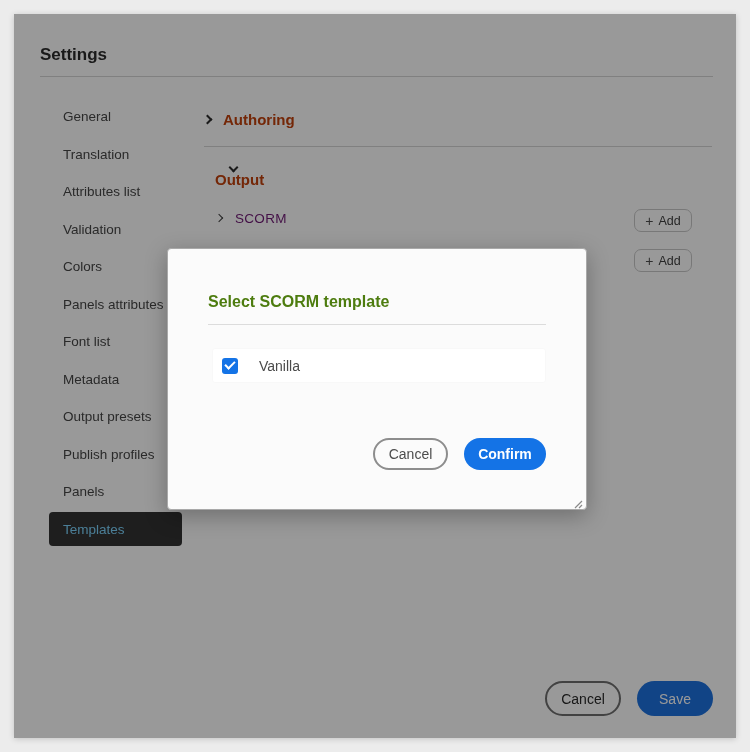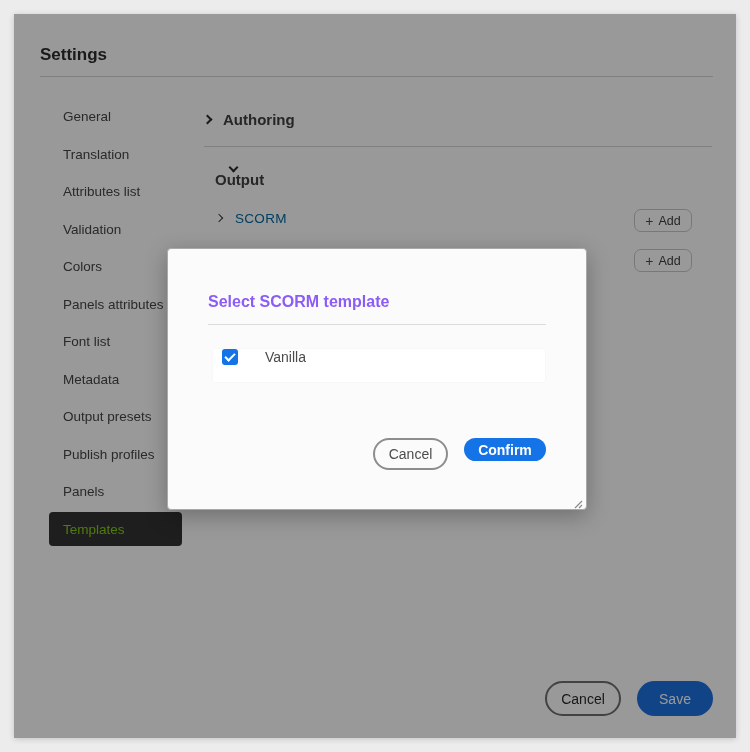--- a/index.html
+++ b/index.html
@@ -29,35 +29,35 @@
   }
 
   
   .sidebar { position: absolute; left: 35px; top: 84px; width: 133px; }
   .side-item {
     height: 37.5px; display: flex; align-items: center;
     padding-left: 14px; font-size: 13.5px; color: #464646;
     border-radius: 4px; cursor: pointer; white-space: nowrap;
   }
   .side-item.selected {
-    background: #323232; color: #84cc16; height: 34px; margin: 1.75px 0;
+    background: #323232; color: #7dd3fc; height: 34px; margin: 1.75px 0;
   }
 
   
   .row { position: absolute; display: flex; align-items: center; }
   .chev {
     display: inline-block; width: 7px; height: 7px;
     border-right: 2px solid #2e2e2e; border-bottom: 2px solid #2e2e2e;
     flex: 0 0 auto;
   }
   .chev.right { transform: rotate(-45deg); }
   .chev.down  { transform: rotate(45deg); }
   .chev.small { width: 6px; height: 6px; border-width: 1.8px; border-color: #3a3a3a; }
-  .sec-label { font-size: 15px; font-weight: 700; color: #404040; margin-left: 12px; }
-  .sub-label { font-size: 13.5px; font-weight: 400; color: #0369a1; margin-left: 13px; letter-spacing: 0.3px; }
+  .sec-label { font-size: 15px; font-weight: 700; color: #c2410c; margin-left: 12px; }
+  .sub-label { font-size: 13.5px; font-weight: 400; color: #701a75; margin-left: 13px; letter-spacing: 0.3px; }
   .main-divider {
     position: absolute; left: 190px; top: 132px;
     width: 508px; height: 1px; background: #d5d5d5;
   }
   .add-btn {
     position: absolute; left: 620px; width: 58px; height: 23px;
     border: 1px solid #c9c9c9; border-radius: 7px; background: transparent;
     display: flex; align-items: center; justify-content: center; gap: 5px;
     font-size: 12.5px; color: #3f3f3f; cursor: pointer;
     font-family: "Liberation Sans", sans-serif;
@@ -88,50 +88,50 @@
   .modal {
     position: absolute; left: 167px; top: 248px;
     width: 420px; height: 262px;
     background: #fbfbfb;
     border: 1px solid #a9a9a9; border-radius: 4px;
     box-shadow: 0 6px 22px rgba(0,0,0,0.28);
     z-index: 10;
   }
   .modal-title {
     position: absolute; left: 40px; top: 44px;
-    font-size: 16px; font-weight: 700; color: #8b5cf6;
+    font-size: 16px; font-weight: 700; color: #4d7c0f;
   }
   .modal-divider {
     position: absolute; left: 40px; top: 75px;
     width: 338px; height: 1px; background: #dcdcdc;
   }
   .option-row {
     position: absolute; left: 45px; top: 100px; width: 332px; height: 33px;
     background: #ffffff; border-radius: 2px;
-    display: flex; align-items: flex-start; padding-left: 9px; gap: 27px;
+    display: flex; align-items: center; padding-left: 9px; gap: 21px;
     box-shadow: 0 0 2px rgba(0,0,0,0.05);
   }
   .checkbox {
     width: 16px; height: 16px; background: #1473e6; border-radius: 3px;
     position: relative; cursor: pointer; flex: 0 0 auto;
   }
   .checkbox::after {
     content: ""; position: absolute; left: 3px; top: 3.5px;
     width: 8px; height: 4px;
     border-left: 2px solid #fff; border-bottom: 2px solid #fff;
     transform: rotate(-45deg);
   }
   .option-label { font-size: 14px; color: #4b4b4b; }
   .modal-cancel {
     position: absolute; left: 205px; top: 189px; width: 75px; height: 32px;
     border: 2px solid #8d8d8d; background: transparent; color: #4c4c4c;
     border-radius: 16px;
   }
   .modal-confirm {
-    position: absolute; left: 296px; top: 189px; width: 82px; height: 23px;
+    position: absolute; left: 296px; top: 189px; width: 82px; height: 32px;
     border: none; background: #1473e6; color: #ffffff; font-weight: 700;
     border-radius: 16px;
   }
   .resize-handle {
     position: absolute; right: 3px; bottom: 2px; width: 12px; height: 12px;
     cursor: nwse-resize;
   }
 </style>
 </head>
 <body>

